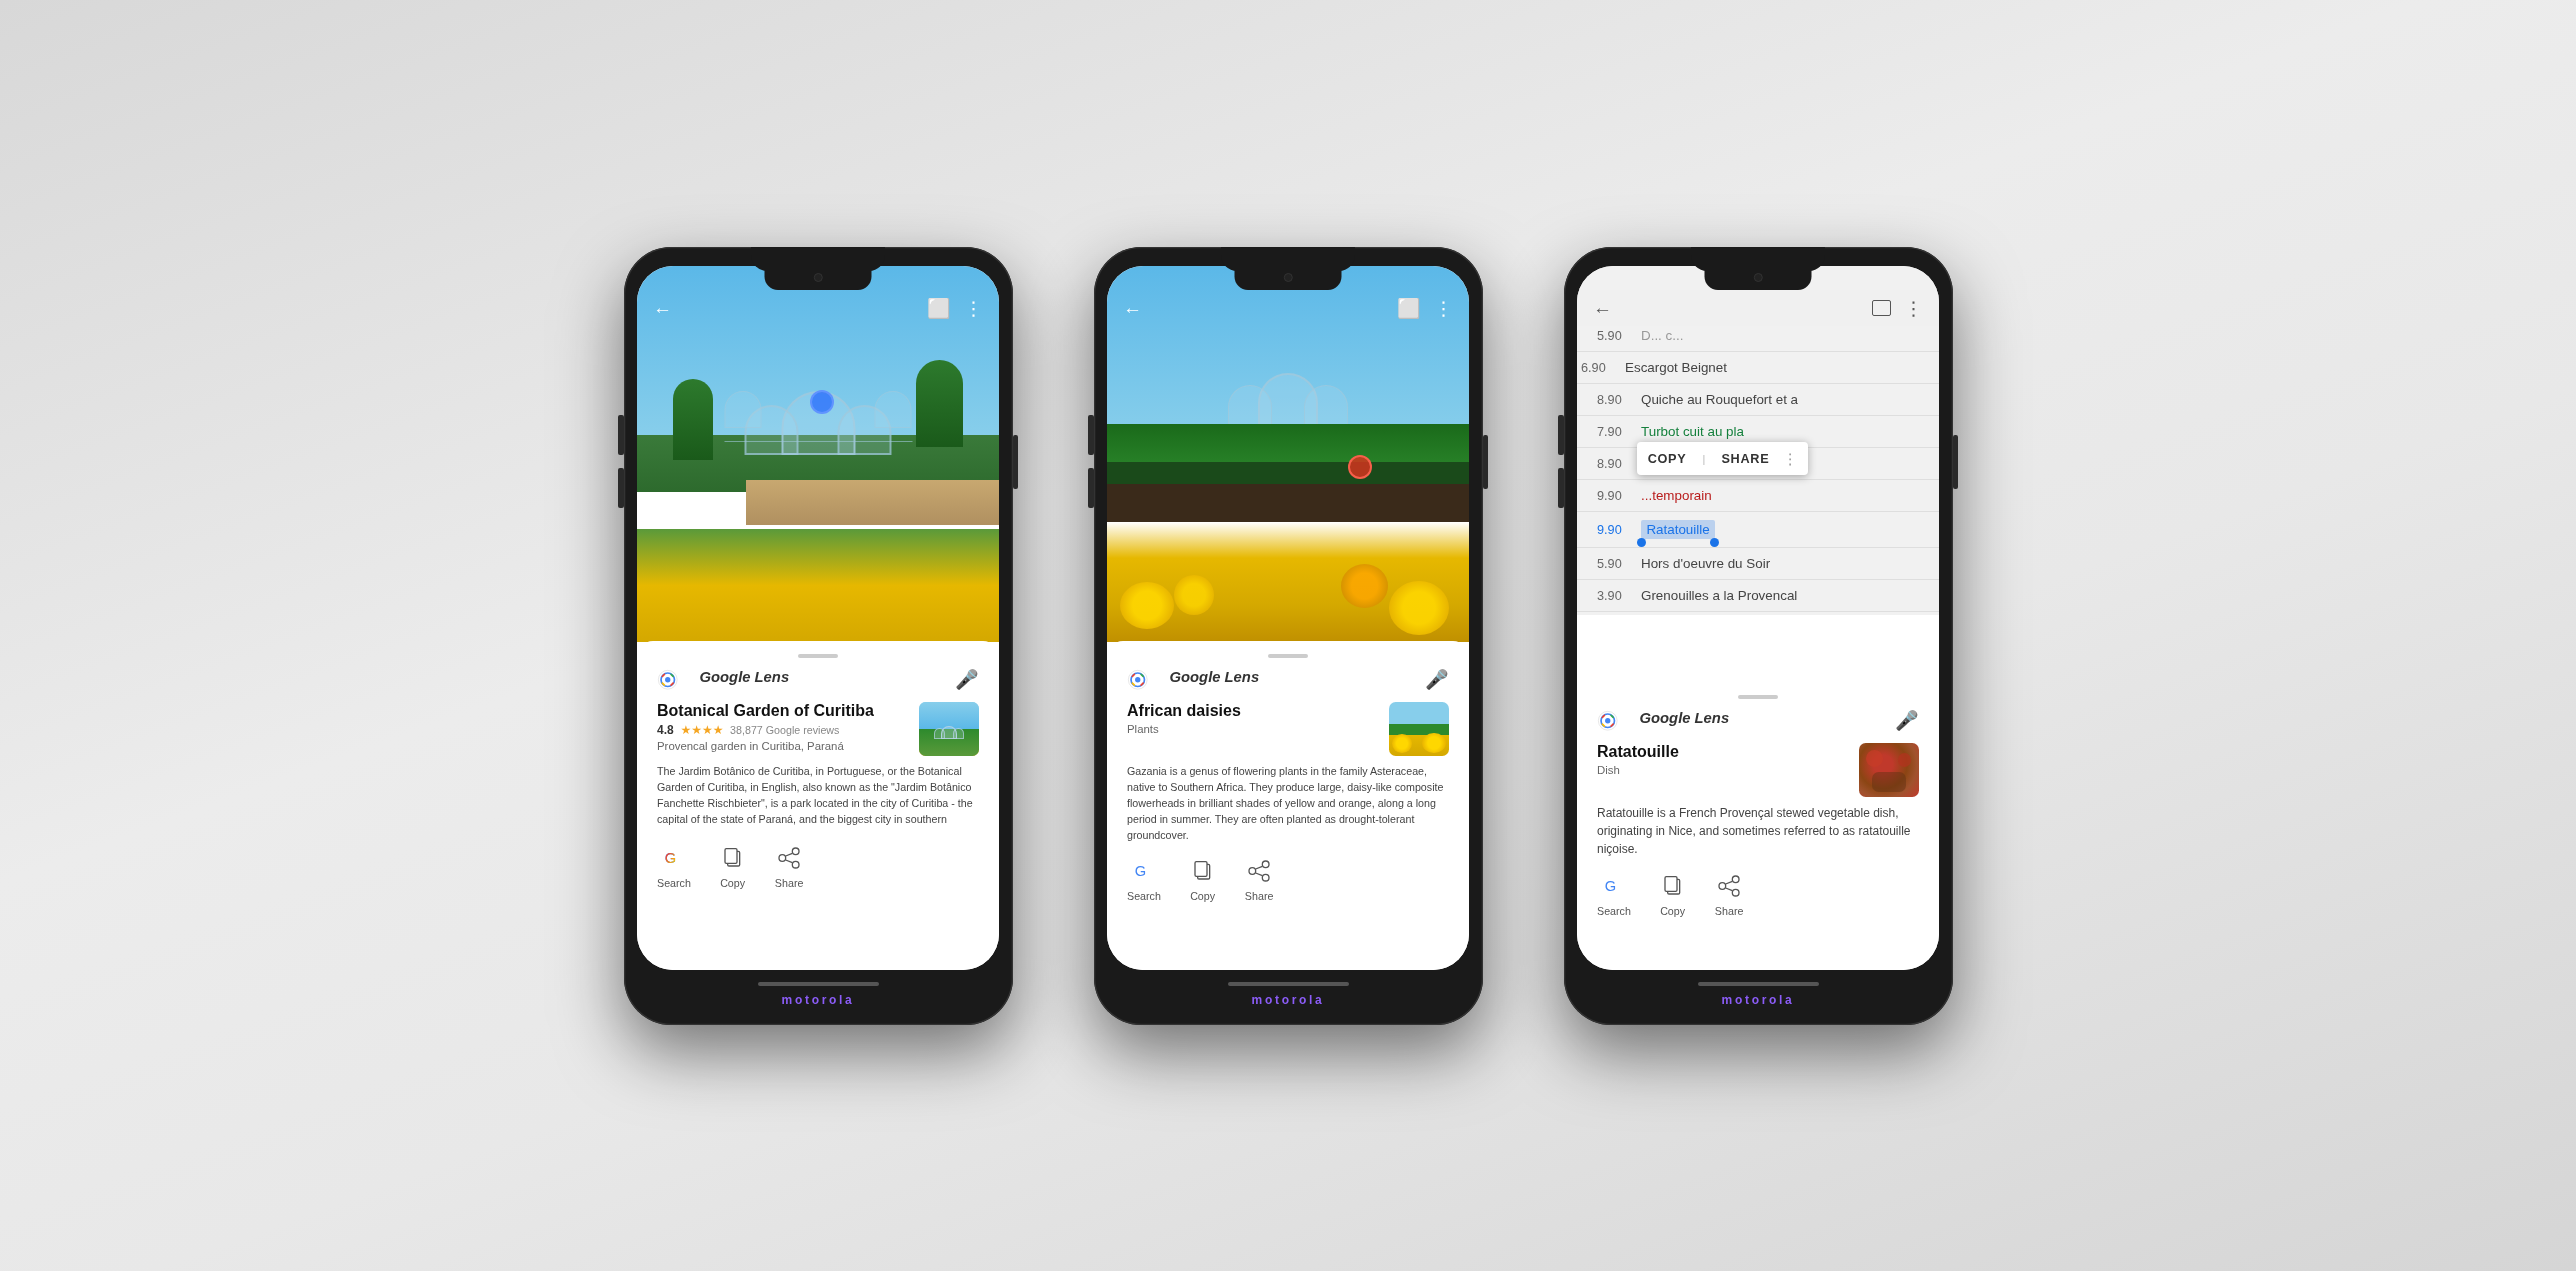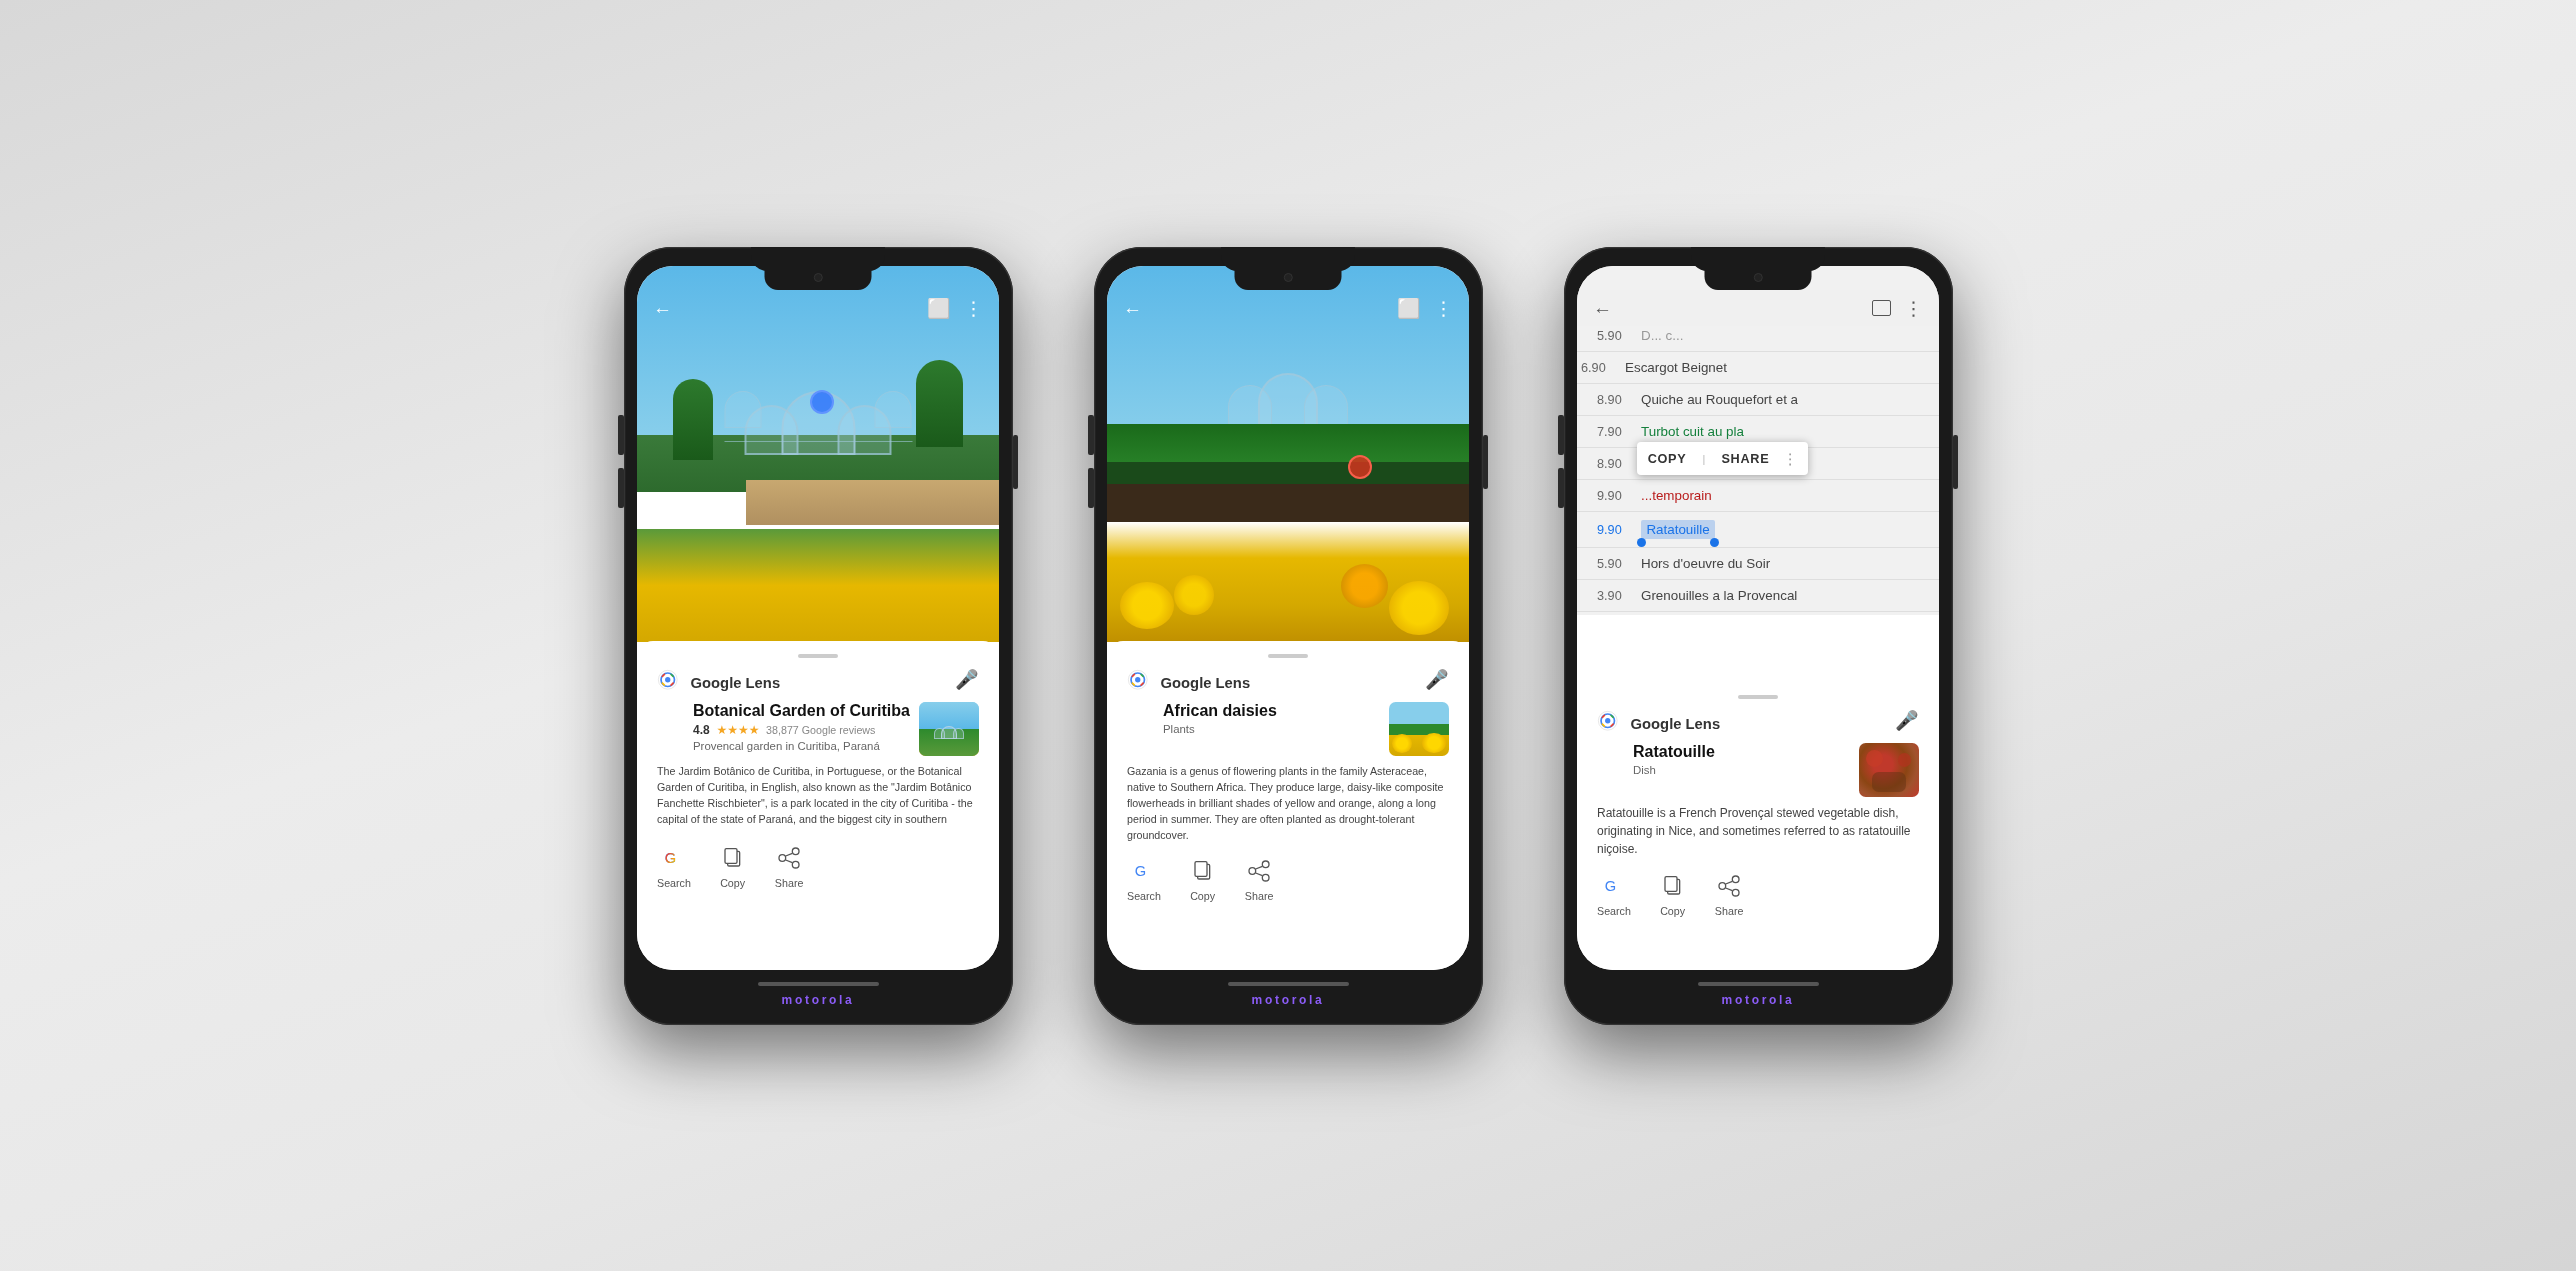--- a/index.html
+++ b/index.html
@@ -151,26 +151,26 @@
       width: 40px; height: 3.4px;
       background: #ccc; border-radius: 2px;
       margin: 0 auto 10.7px;
     }
     .lens-header {
       display: flex;
       align-items: center;
       justify-content: space-between;
       margin-bottom: 10.7px;
     }
-    .lens-logo { display: flex; align-items: flex-end; gap: 12px; }
+    .lens-logo { display: flex; align-items: flex-start; gap: 21px; font-style: italic; }
     .lens-title { font-size: 14.8px; font-weight: 600; color: #333; }
     .mic-icon { font-size: 19px; color: #1a73e8; }
 
     .result-title { font-size: 16px; font-weight: 700; color: #111; margin-bottom: 2.7px; }
-    .result-row { display: flex; align-items: flex-start; justify-content: space-between; gap: 8px; margin-left: 36px; }
+    .result-row { display: flex; align-items: flex-start; justify-content: space-between; gap: 8px; }
     .result-info { flex: 1; }
     .result-thumb {
       width: 60px; height: 60px;
       border-radius: 8px;
       overflow: hidden;
       flex-shrink: 0;
     }
     .result-thumb-garden {
       background: linear-gradient(180deg, #87CEEB 40%, #228B22 60%, #DAA520 80%);
     }

